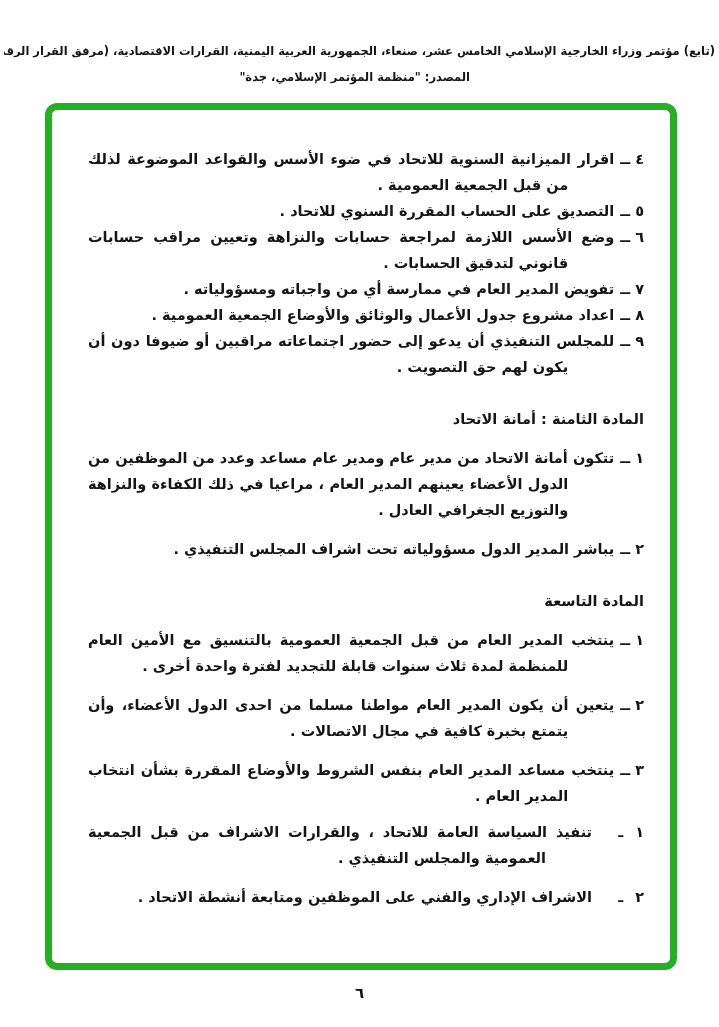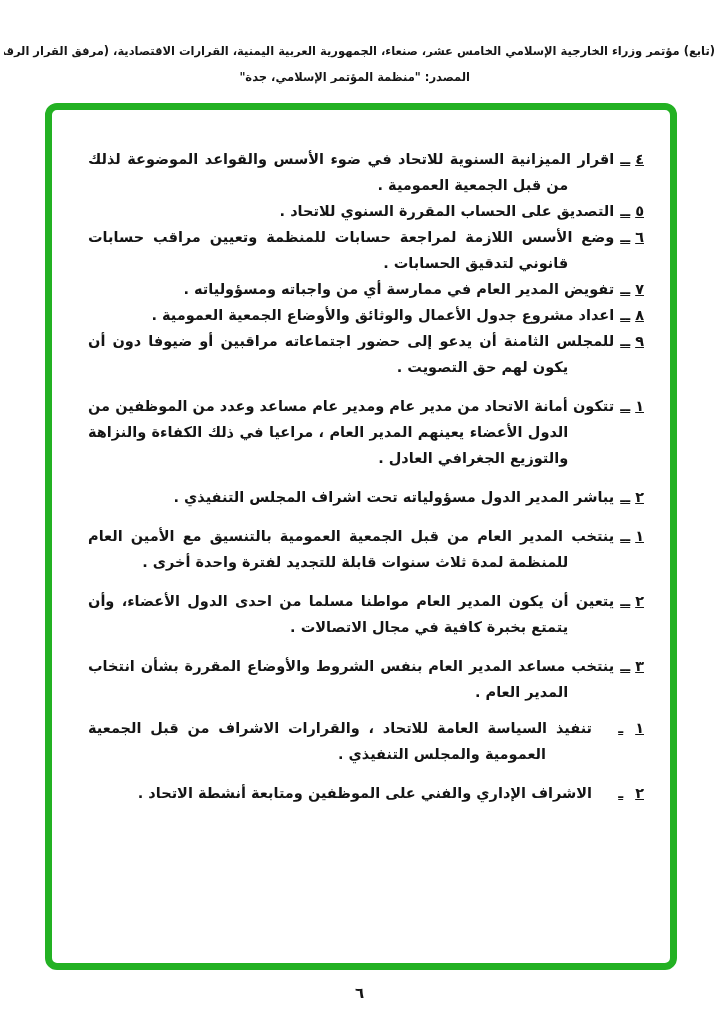--- a/index.html
+++ b/index.html
@@ -28,21 +28,21 @@
     box-sizing:border-box;
     border:7px solid #23b123;
     border-radius:12px;
     padding:36px 26px 10px 36px;
     direction:rtl;
     overflow:hidden;
     background:#ffffff;
   }
   .doc{font-size:14.5px;font-weight:bold;line-height:26px;}
   .item{display:flex;align-items:flex-start;}
-  .item .marker{flex:0 0 auto;white-space:nowrap;text-decoration:underline;}
+  .item .marker{flex:0 0 auto;white-space:nowrap;}
   .item .marker .d{margin:0 5px 0 6px;}
   .item .txt{
     flex:1 1 auto;
     text-align:justify;
     padding-right:46px;
     text-indent:-46px;
   }
   .spaced{margin-top:13px;}
   .h-art{font-weight:bold;line-height:26px;}
   .gap-lg{margin-top:26px;}
@@ -67,45 +67,47 @@
     <div class="item">
       <span class="marker"><span>٤</span><span class="d">ــ</span></span>
       <span class="txt">اقرار الميزانية السنوية للاتحاد في ضوء الأسس والقواعد الموضوعة لذلك من قبل الجمعية العمومية .</span>
     </div>
     <div class="item">
       <span class="marker"><span>٥</span><span class="d">ــ</span></span>
       <span class="txt">التصديق على الحساب المقررة السنوي للاتحاد .</span>
     </div>
     <div class="item">
       <span class="marker"><span>٦</span><span class="d">ــ</span></span>
-      <span class="txt">وضع الأسس اللازمة لمراجعة حسابات للمنظمة وتعيين مراقب حسابات قانوني لتدقيق الحسابات .</span>
+      <span class="txt">وضع الأسس اللازمة لمراجعة حسابات والنزاهة وتعيين مراقب حسابات قانوني لتدقيق الحسابات .</span>
     </div>
     <div class="item">
       <span class="marker"><span>٧</span><span class="d">ــ</span></span>
       <span class="txt">تفويض المدير العام في ممارسة أي من واجباته ومسؤولياته .</span>
     </div>
     <div class="item">
       <span class="marker"><span>٨</span><span class="d">ــ</span></span>
       <span class="txt">اعداد مشروع جدول الأعمال والوثائق والأوضاع الجمعية العمومية .</span>
     </div>
     <div class="item">
       <span class="marker"><span>٩</span><span class="d">ــ</span></span>
-      <span class="txt">للمجلس الثامنة أن يدعو إلى حضور اجتماعاته مراقبين أو ضيوفا دون أن يكون لهم حق التصويت .</span>
+      <span class="txt">للمجلس التنفيذي أن يدعو إلى حضور اجتماعاته مراقبين أو ضيوفا دون أن يكون لهم حق التصويت .</span>
     </div>
 
+    <div class="h-art gap-lg">المادة الثامنة : أمانة الاتحاد</div>
 
     <div class="item spaced">
       <span class="marker"><span>١</span><span class="d">ــ</span></span>
       <span class="txt">تتكون أمانة الاتحاد من مدير عام ومدير عام مساعد وعدد من الموظفين من الدول الأعضاء يعينهم المدير العام ، مراعيا في ذلك الكفاءة والنزاهة والتوزيع الجغرافي العادل .</span>
     </div>
     <div class="item spaced">
       <span class="marker"><span>٢</span><span class="d">ــ</span></span>
       <span class="txt">يباشر المدير الدول مسؤولياته تحت اشراف المجلس التنفيذي .</span>
     </div>
 
+    <div class="h-art gap-lg">المادة التاسعة</div>
 
     <div class="item spaced">
       <span class="marker"><span>١</span><span class="d">ــ</span></span>
       <span class="txt">ينتخب المدير العام من قبل الجمعية العمومية بالتنسيق مع الأمين العام للمنظمة لمدة ثلاث سنوات قابلة للتجديد لفترة واحدة أخرى .</span>
     </div>
     <div class="item spaced">
       <span class="marker"><span>٢</span><span class="d">ــ</span></span>
       <span class="txt">يتعين أن يكون المدير العام مواطنا مسلما من احدى الدول الأعضاء، وأن يتمتع بخبرة كافية في مجال الاتصالات .</span>
     </div>
     <div class="item spaced">

